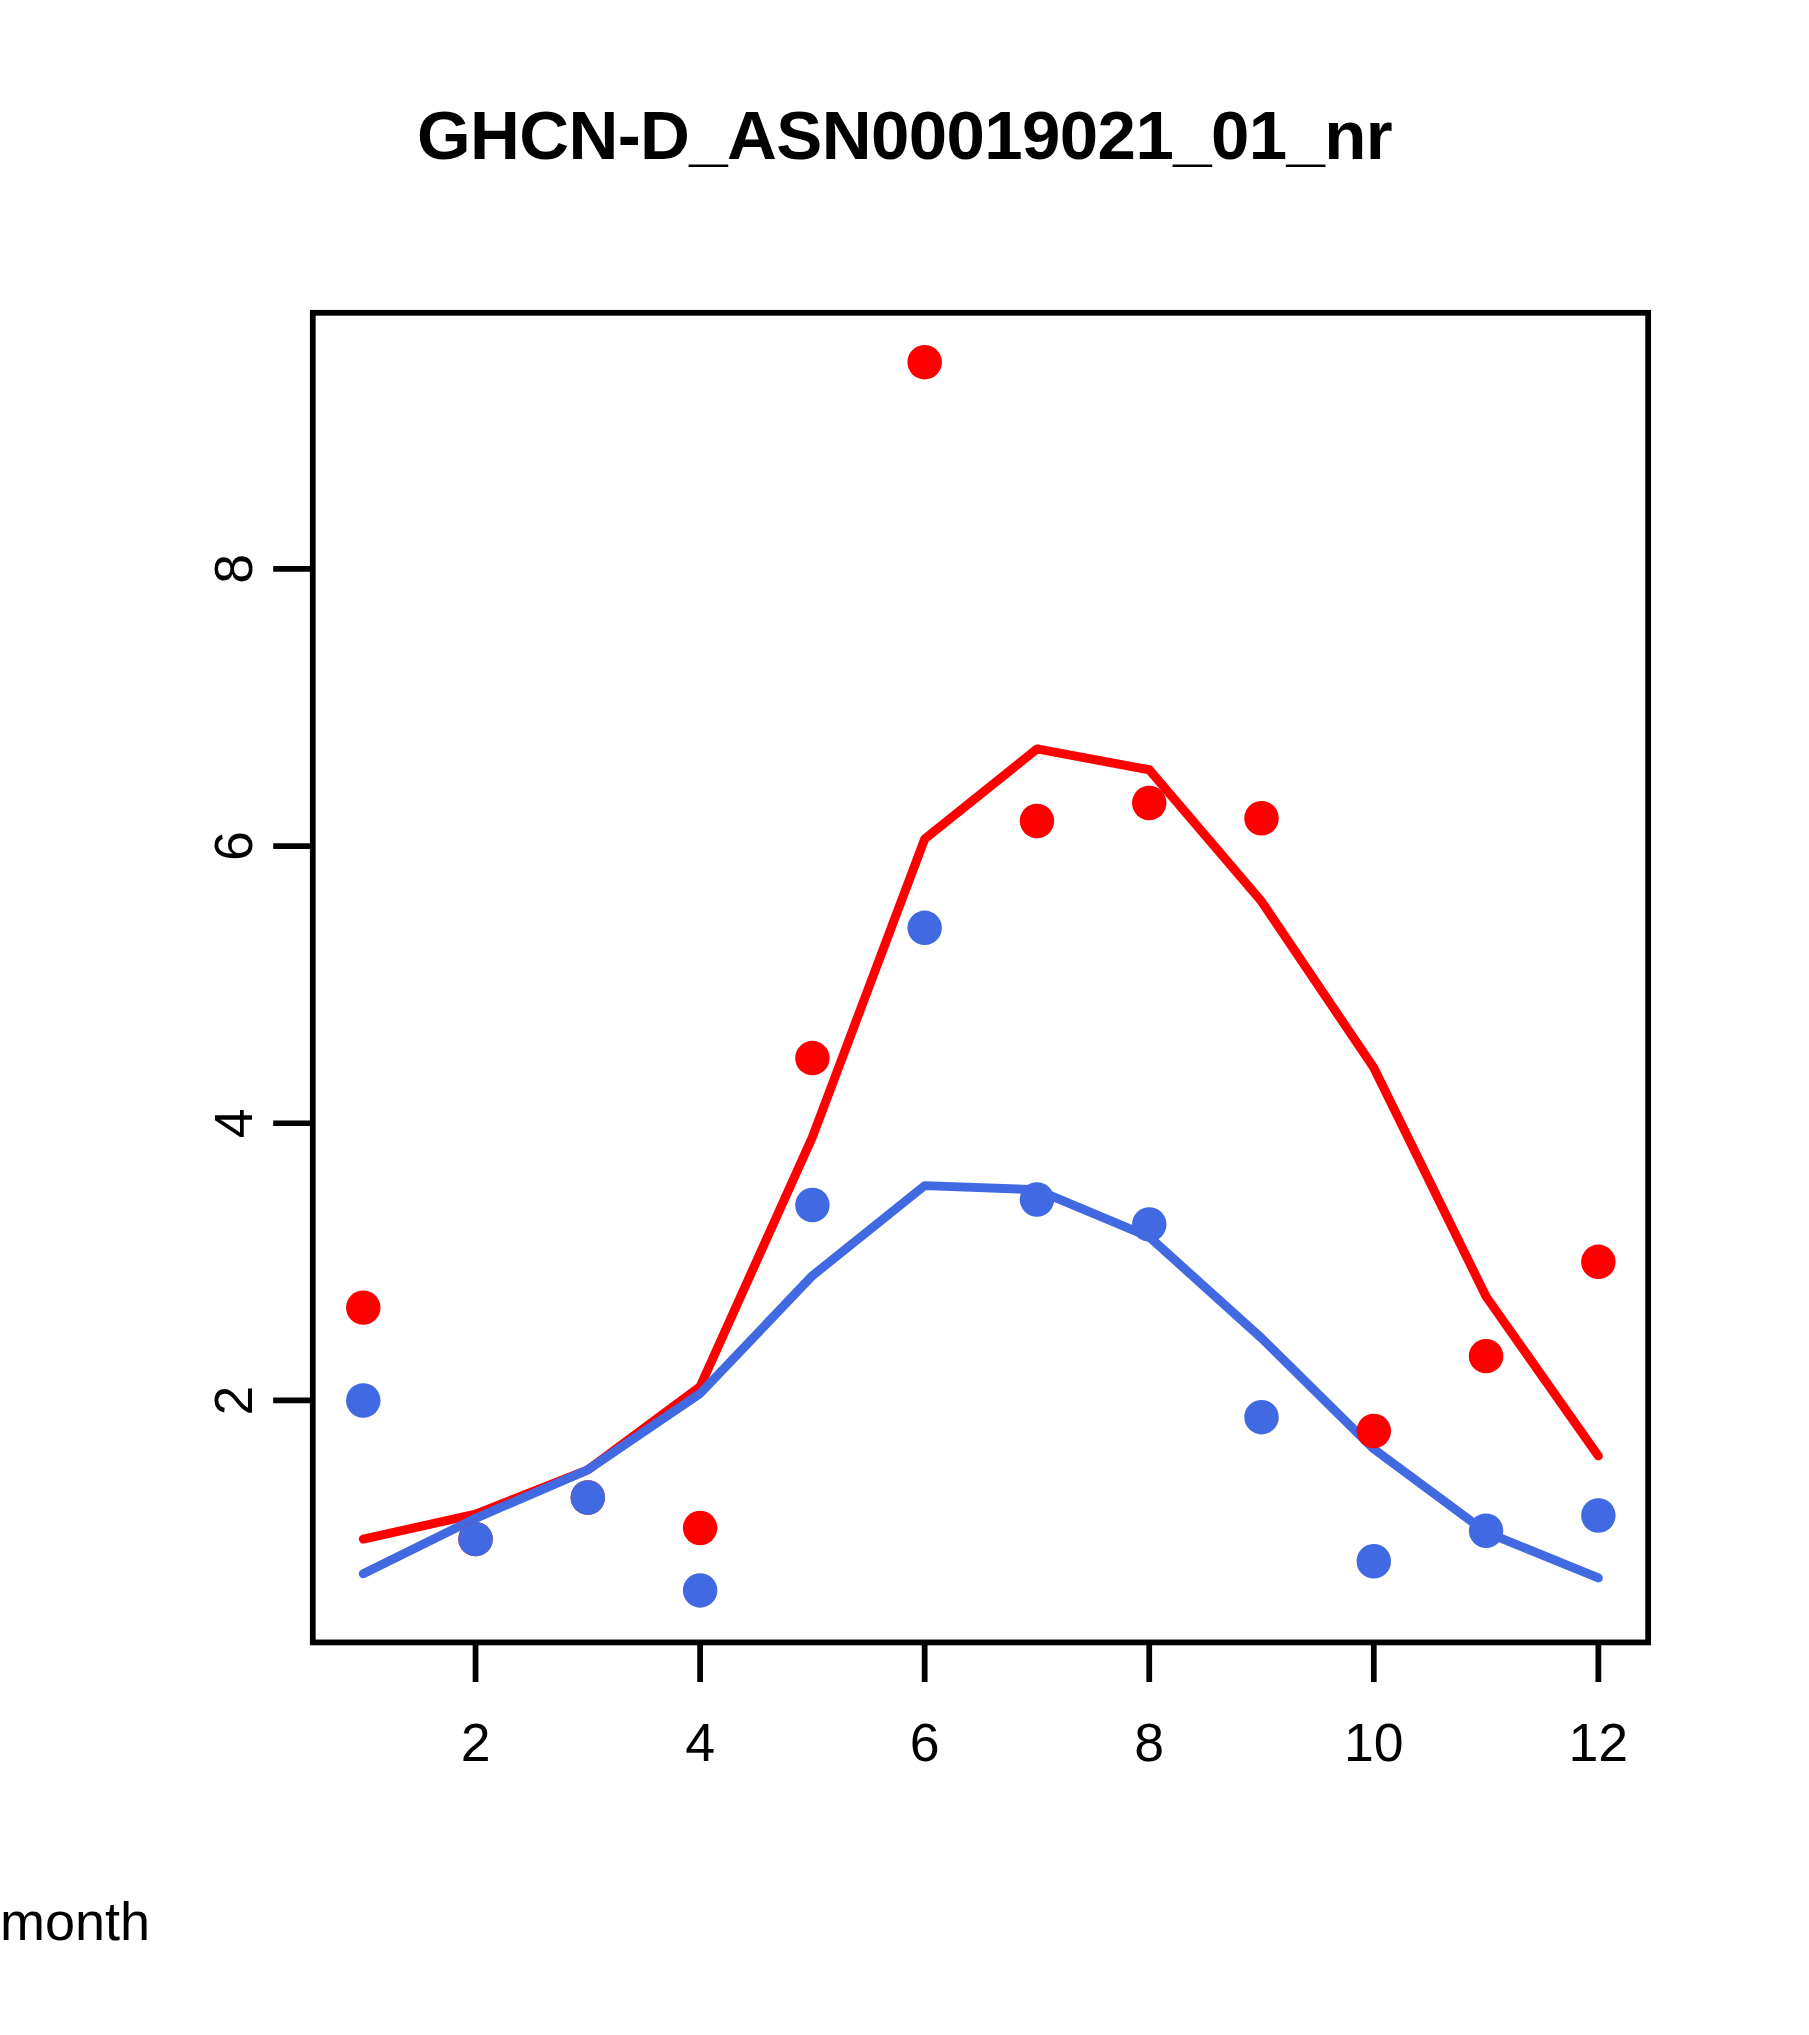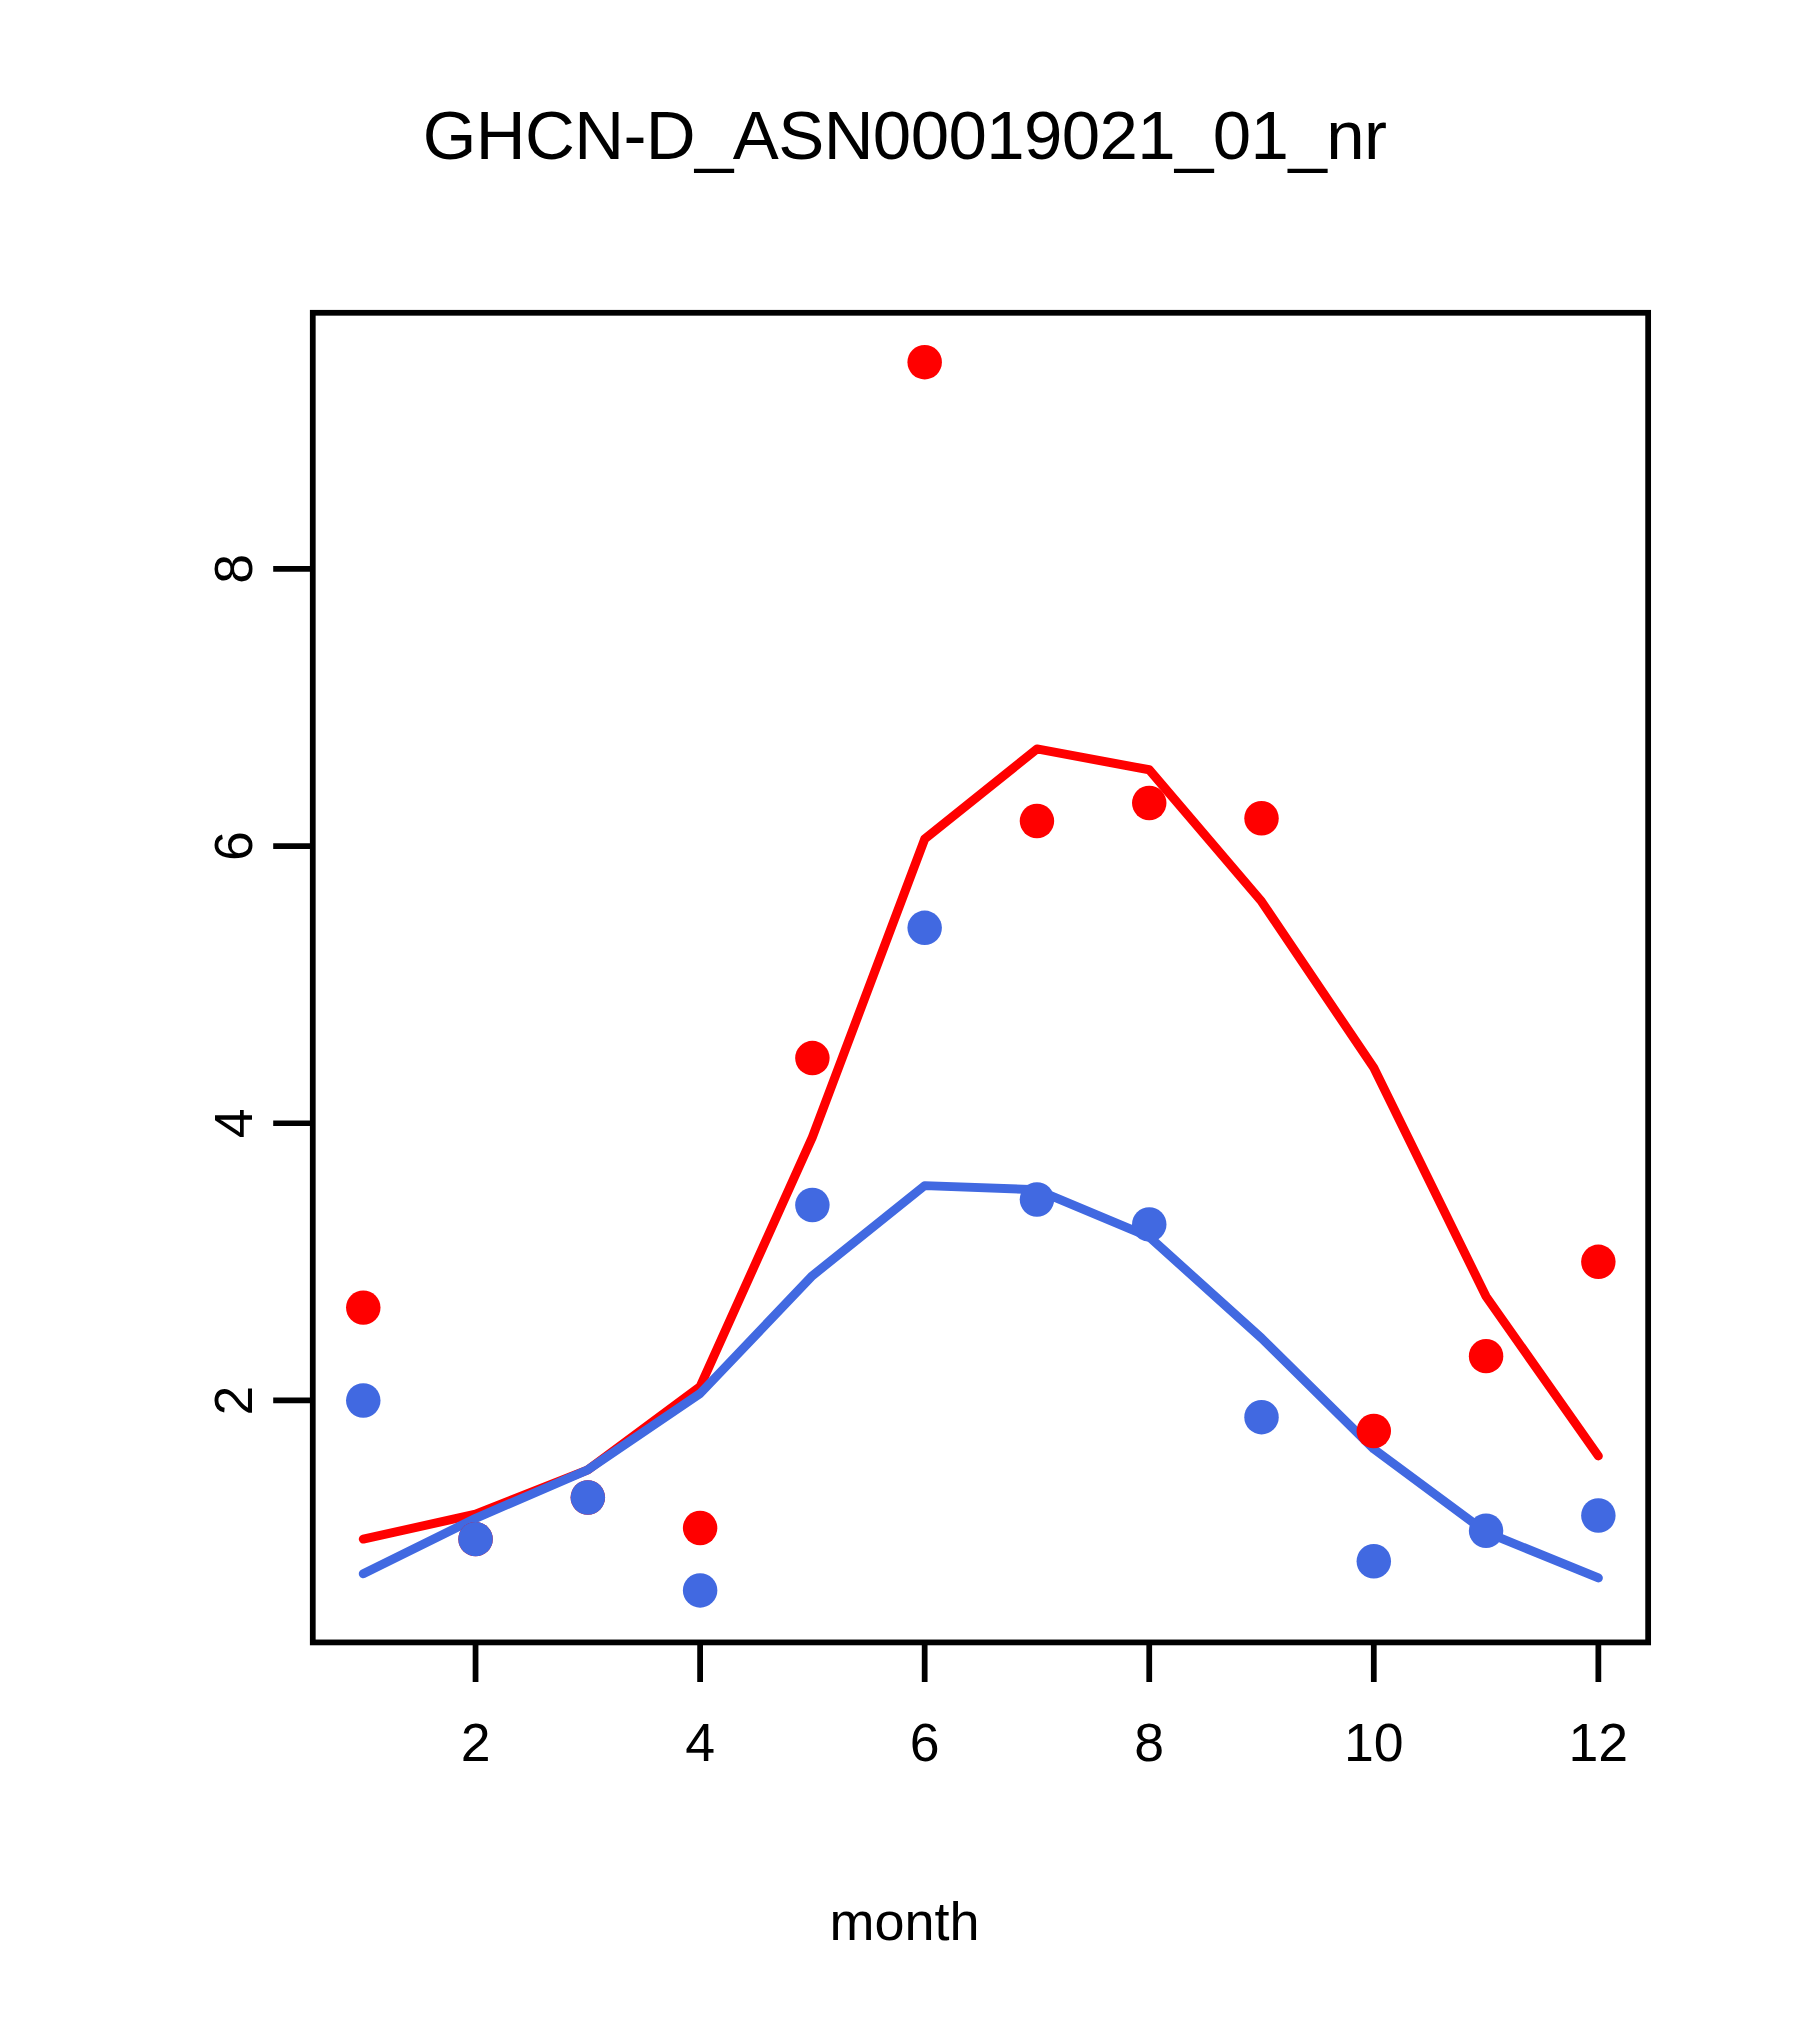--- a/index.html
+++ b/index.html
@@ -19,32 +19,32 @@
     height: 2035px;
     background: #ffffff;
   }
   .chart-title {
     position: absolute;
     top: 96px;
     left: 0;
     width: 1809px;
     text-align: center;
     font-family: "Liberation Sans", sans-serif;
-    font-weight: normal;
+    font-weight: bold;
     font-size: 69px;
     letter-spacing: -0.6px;
     color: #000000;
     white-space: nowrap;
   }
   .axis-label-x {
     position: absolute;
     left: 0;
     top: 1890px;
     width: 1809px;
-    text-align: center;
+    text-align: left;
     font-size: 54px;
     color: #000000;
   }
   svg.plot-svg {
     position: absolute;
     left: 0;
     top: 0;
   }
   .tick-text {
     font-family: "Liberation Sans", sans-serif;

